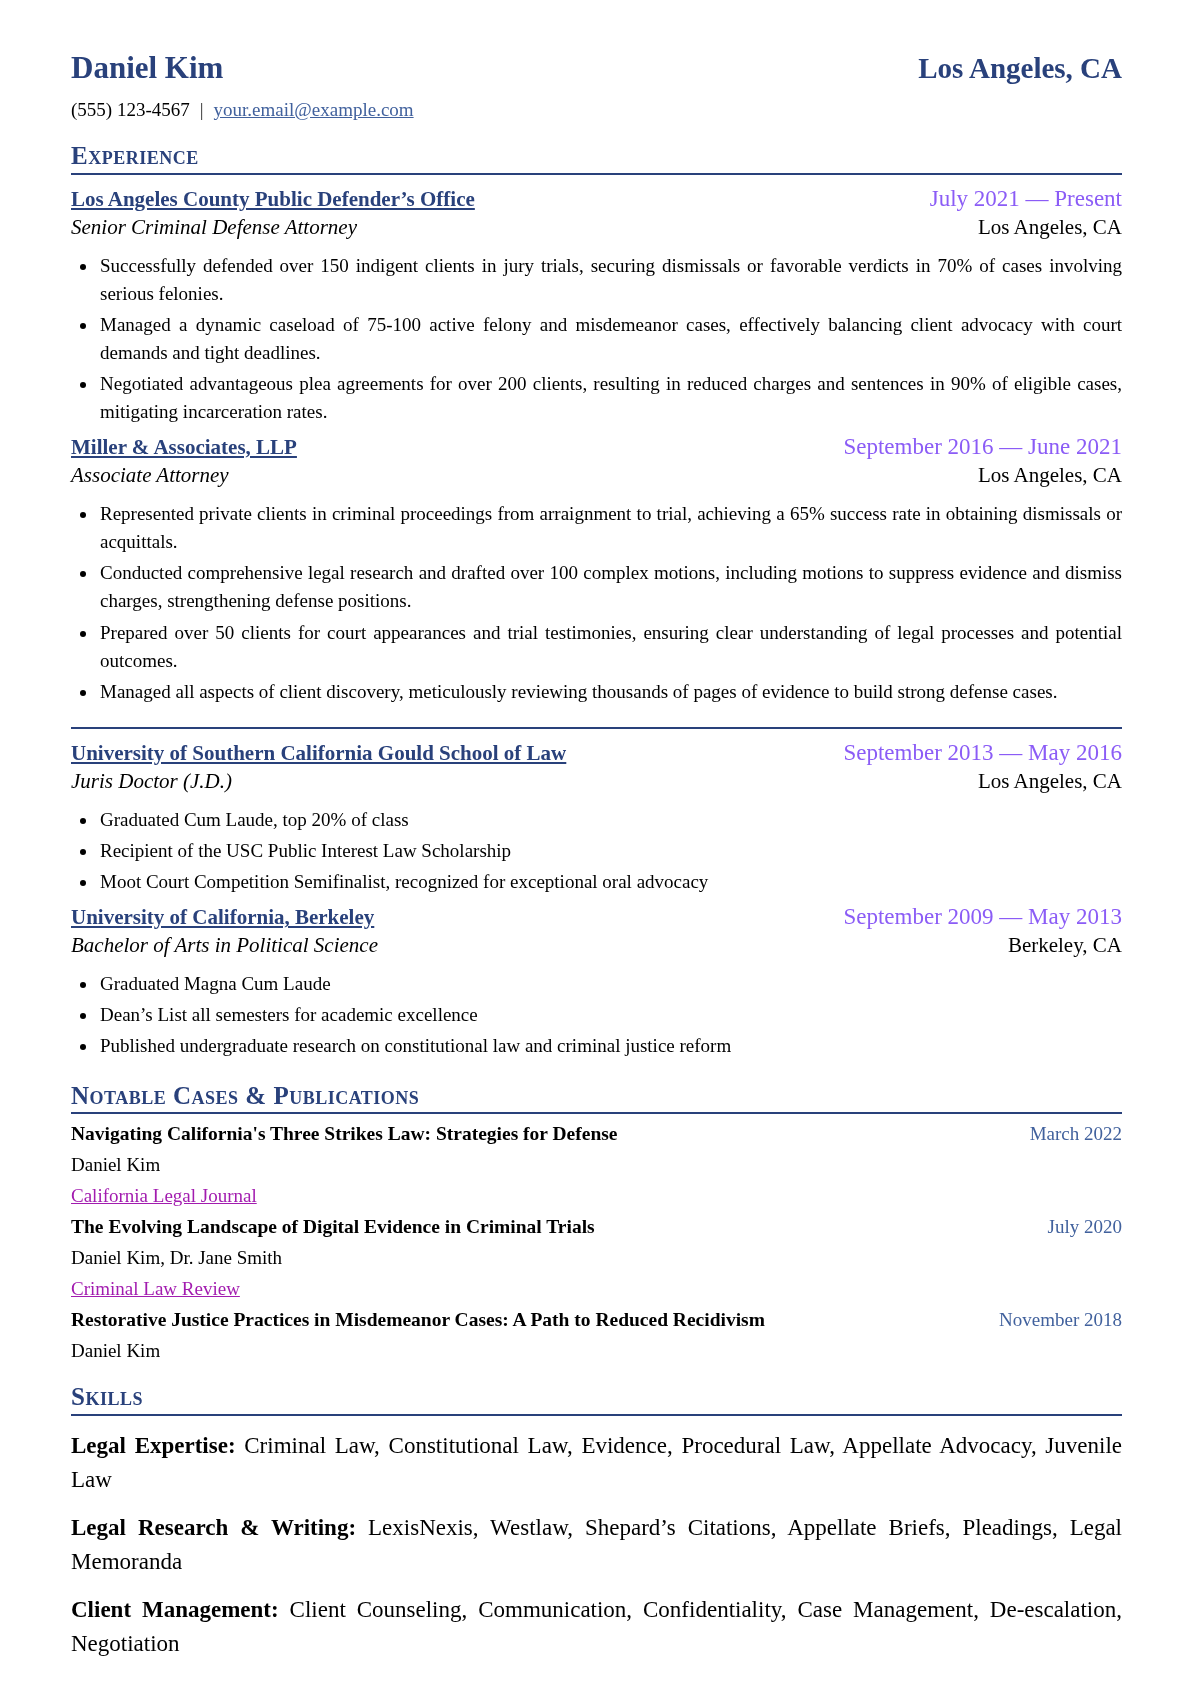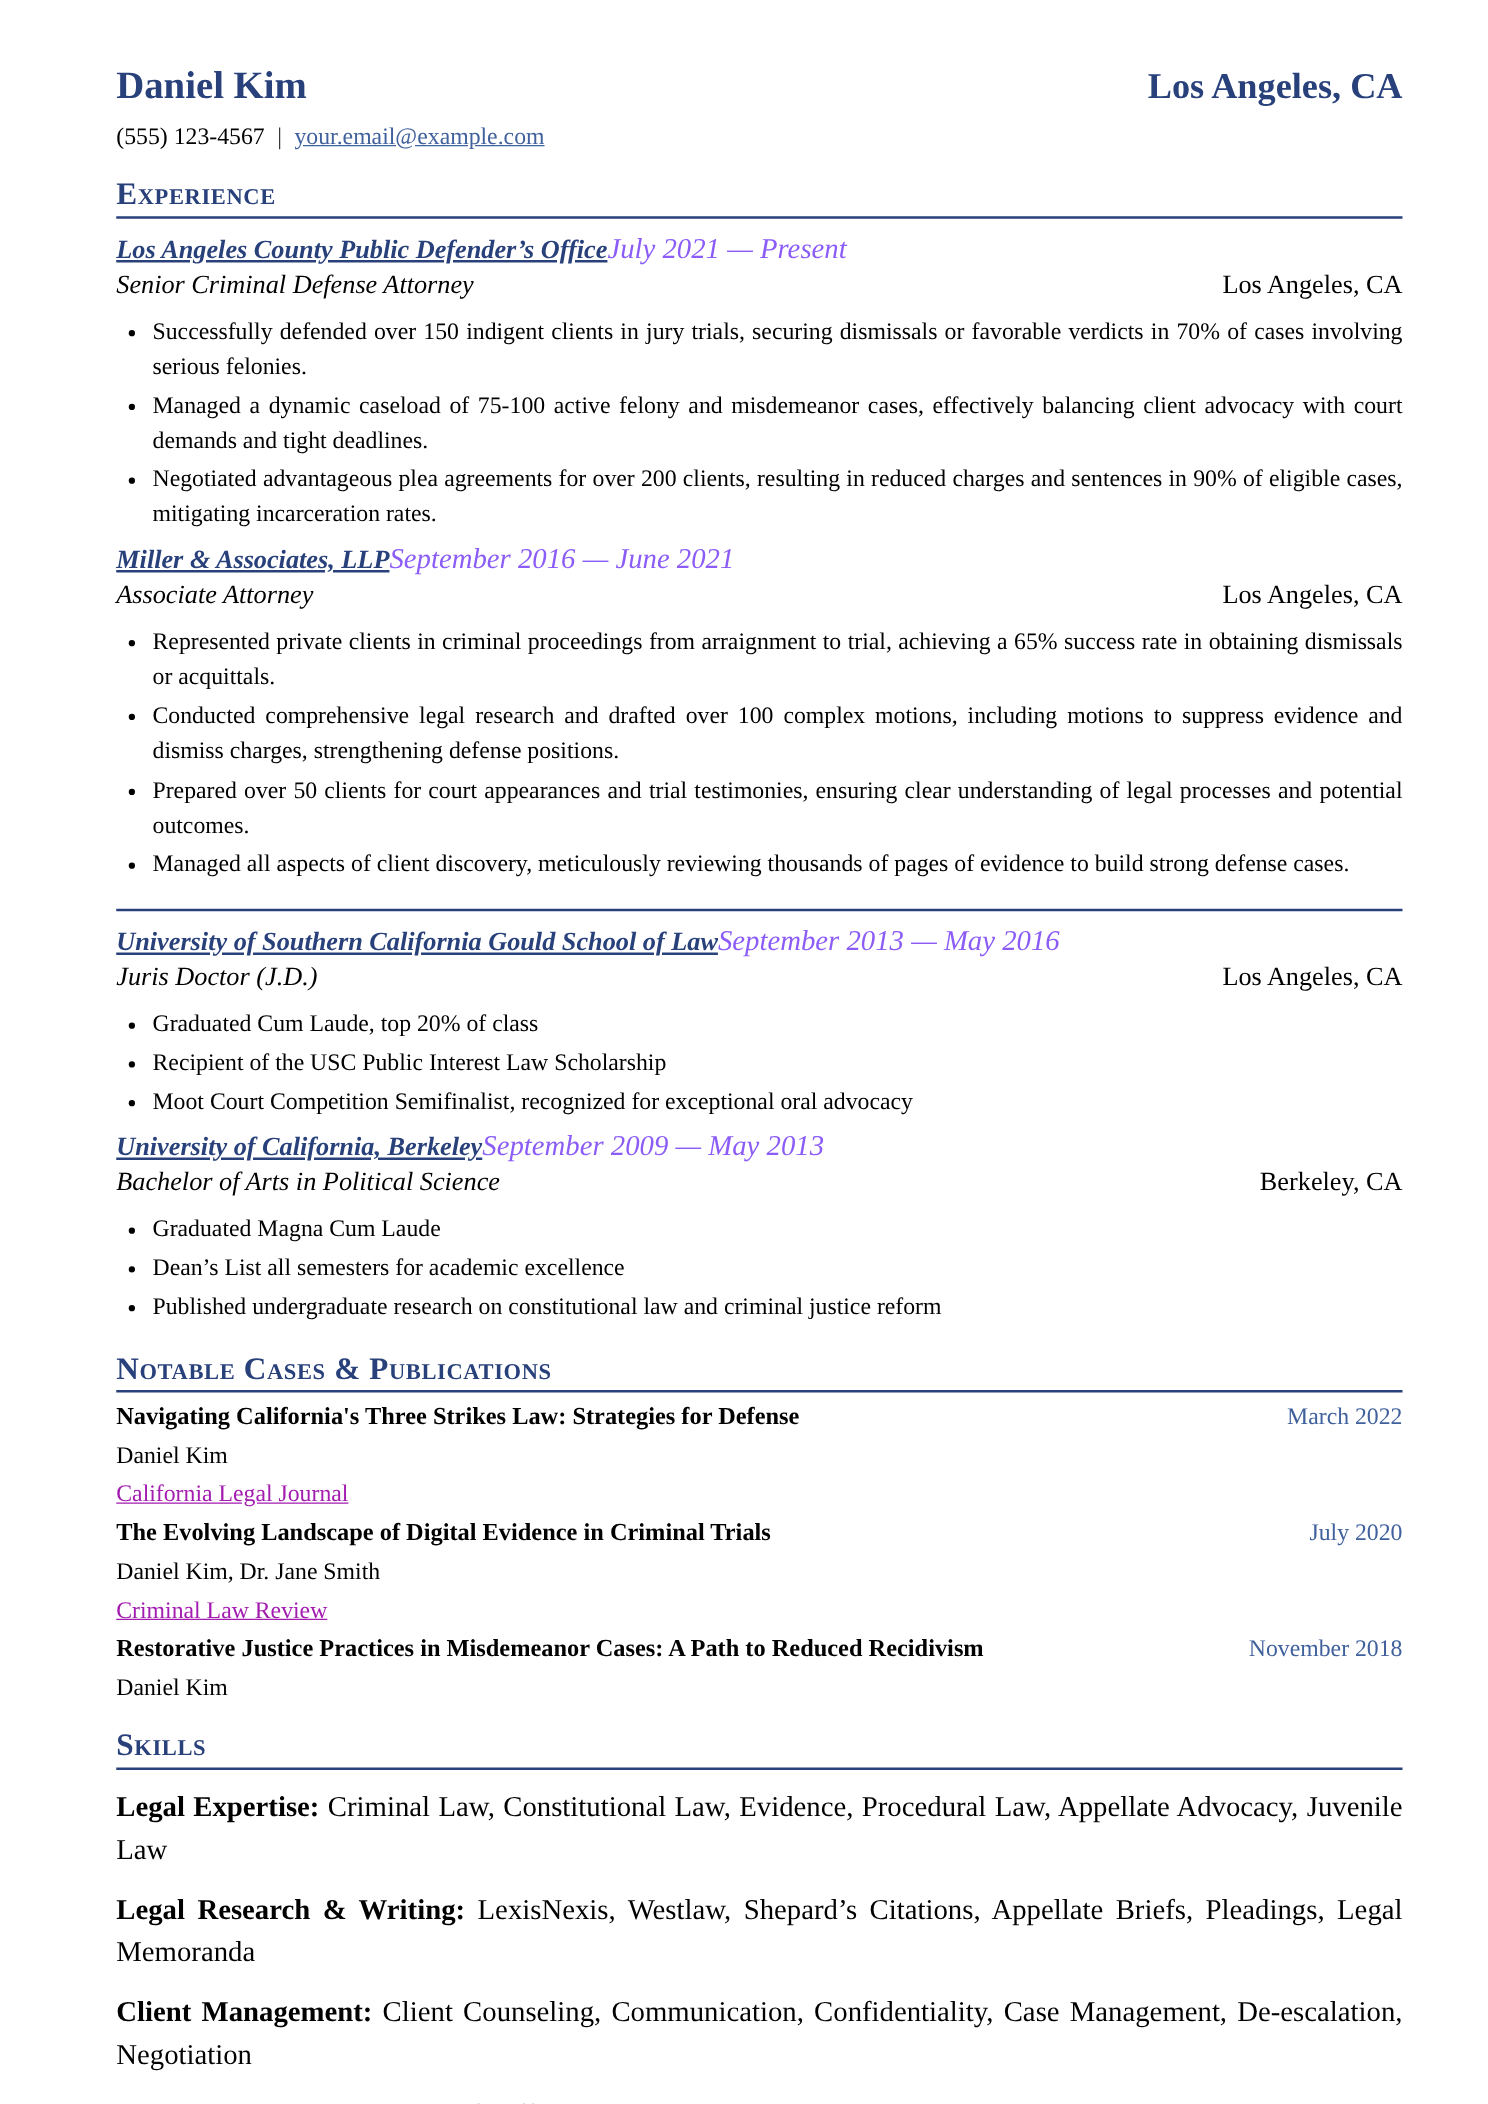--- a/index.html
+++ b/index.html
@@ -7,21 +7,21 @@
   body {
     width: 1190px;
     height: 1683px;
     overflow: hidden;
     font-family: "Liberation Serif", "DejaVu Serif", serif;
     color: #000000;
   }
   .page {
     width: 1190px;
     height: 1683px;
-    padding: 50px 68px 0 93px;
+    padding: 50px 68px 0 71px;
   }
   
   .header-row {
     display: flex;
     justify-content: space-between;
     align-items: baseline;
   }
   .name {
     font-size: 31px;
     font-weight: bold;
@@ -54,23 +54,23 @@
     line-height: 1.1;
   }
   .section-rule {
     border: none;
     border-top: 2px solid #29417b;
     margin-top: 3px;
   }
   
   .entry-head {
     display: flex;
+    justify-content: space-between;
     align-items: baseline;
     margin-top: 11px;
-    font-style: italic;
   }
   .entry-link {
     font-size: 21px;
     font-weight: bold;
     color: #29417b;
     text-decoration: underline;
     cursor: pointer;
   }
   .entry-date {
     font-size: 23px;

